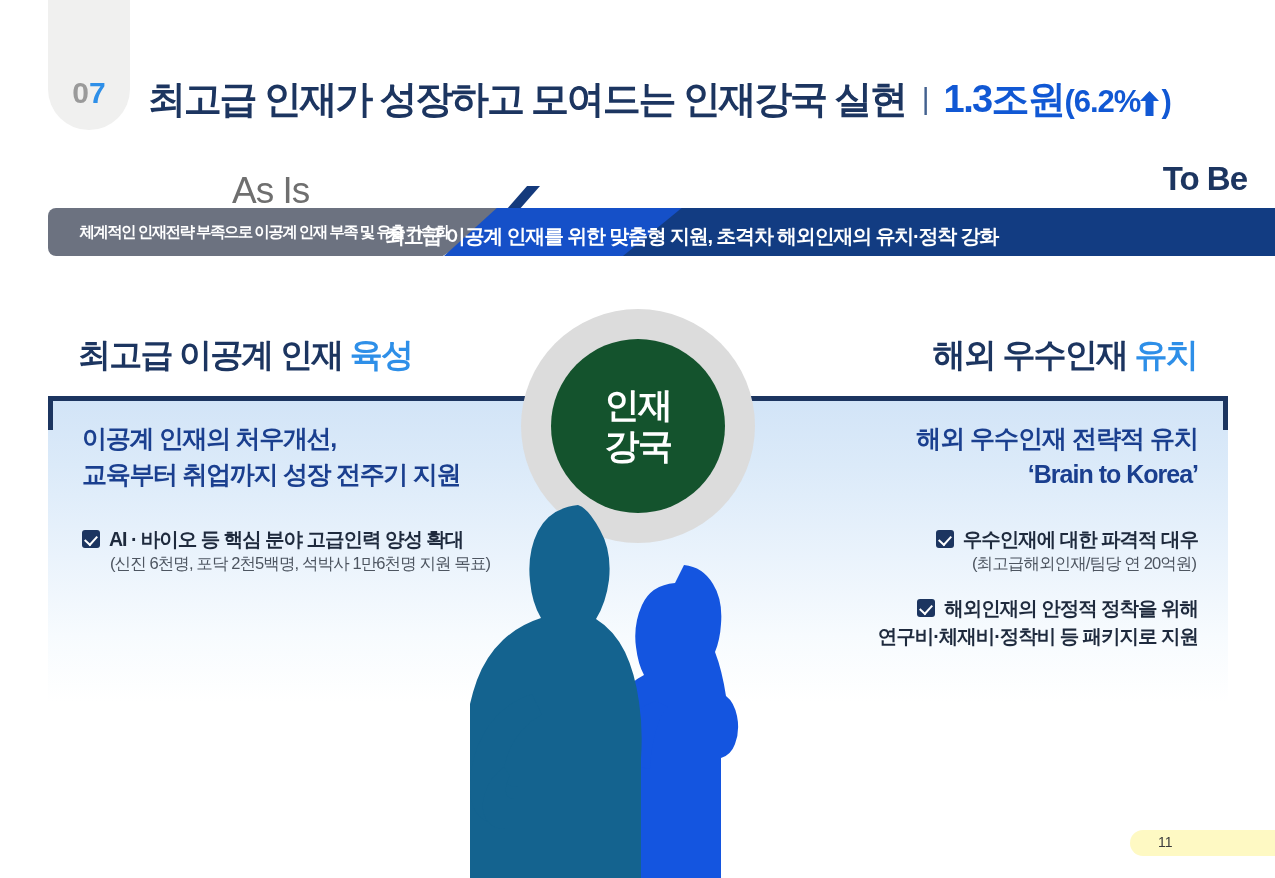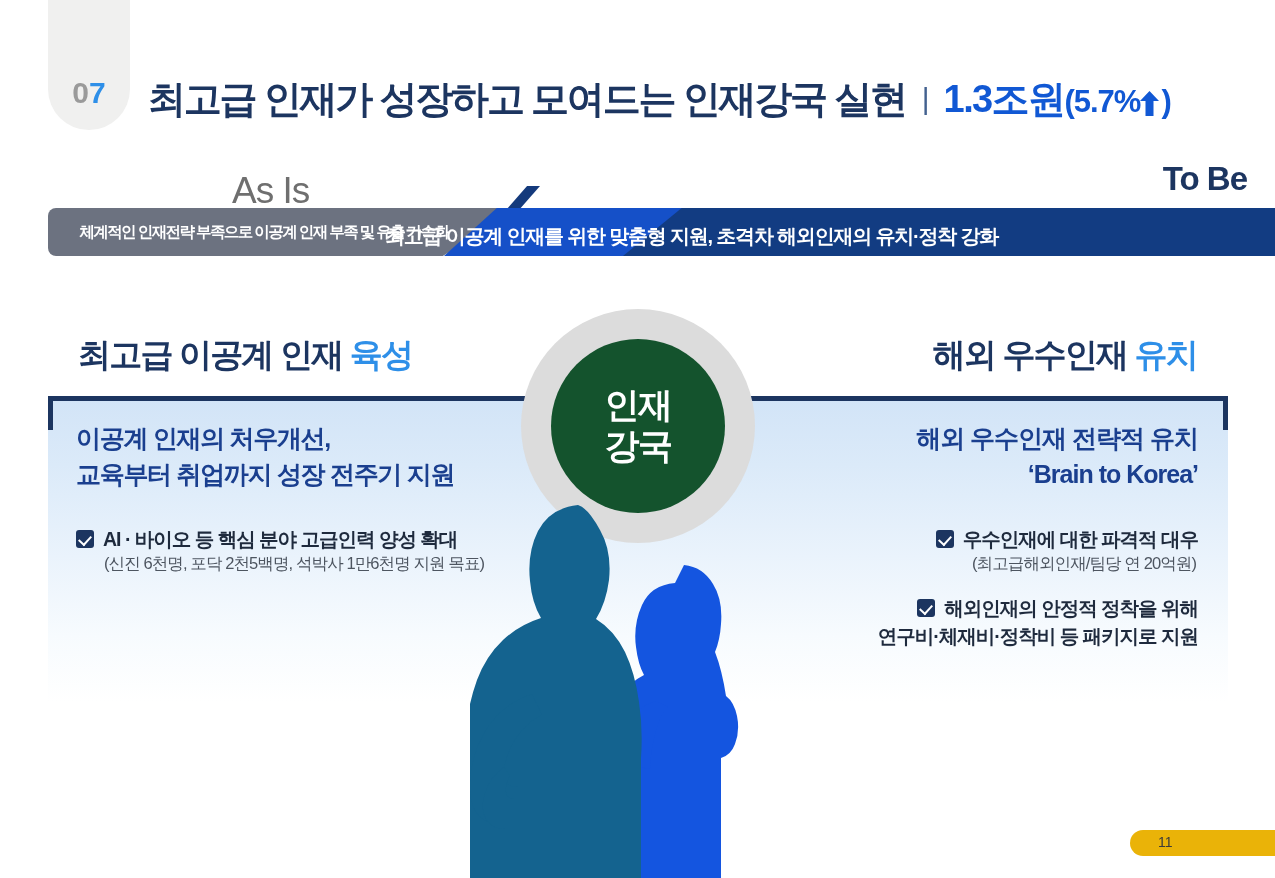--- a/index.html
+++ b/index.html
@@ -133,21 +133,21 @@
     width:174px; height:174px; border-radius:50%;
     background:#14532d;
     display:flex; flex-direction:column;
     align-items:center; justify-content:center;
     color:#ffffff; font-size:35px; font-weight:bold;
     letter-spacing:-1.5px; line-height:1.16;
   }
 
   
   .col { position:absolute; top:420px; }
-  .col-left  { left:76px;  width:460px; }
+  .col-left  { left:82px;  width:460px; }
   .col-right { left:638px; width:560px; text-align:right; }
 
   .col-title {
     font-size:25px; font-weight:bold; color:#1a3f8f;
     letter-spacing:-1.3px; line-height:1.45;
   }
   .col-right .col-title { letter-spacing:-1px; }
 
   .bullets { margin-top:34px; }
   .col-right .bullets { margin-top:34px; }
@@ -176,40 +176,40 @@
 
   
   .figures {
     position:absolute; left:470px; top:505px; width:330px; height:373px;
     pointer-events:none;
   }
 
   
   .page-pill {
     position:absolute; right:0; top:830px; width:145px; height:26px;
-    background:#eab308; border-radius:13px 0 0 13px;
+    background:#fef9c3; border-radius:13px 0 0 13px;
   }
   .page-pill span {
     position:absolute; left:28px; top:4px;
     font-size:14px; color:#3b3b3b;
   }
 </style>
 </head>
 <body>
 
 <div class="header">
 
   <div class="num-badge">
     <div class="num"><span class="d1">0</span><span class="d2">7</span></div>
   </div>
 
   <div class="title-row">
     <span class="title-main">최고급 인재가 성장하고 모여드는 인재강국 실현</span>
     <span class="title-sep">|</span>
-    <span class="title-budget"><span>1.3조원</span><span class="pct">(5.7%</span><span class="arrow-up"><svg width="19" height="25" viewBox="0 0 19 25">
+    <span class="title-budget"><span>1.3조원</span><span class="pct">(6.2%</span><span class="arrow-up"><svg width="19" height="25" viewBox="0 0 19 25">
             <polygon points="9.5,0 19,10 13.5,10 13.5,25 5.5,25 5.5,10 0,10" fill="#1158d4"></polygon>
           </svg></span><span class="pct">)</span></span>
   </div>
 </div>
 
 <div class="asis-label">As Is</div>
 <div class="tobe-label">To Be</div>
 
 <div class="banner">
   <div class="banner-tick"></div>

